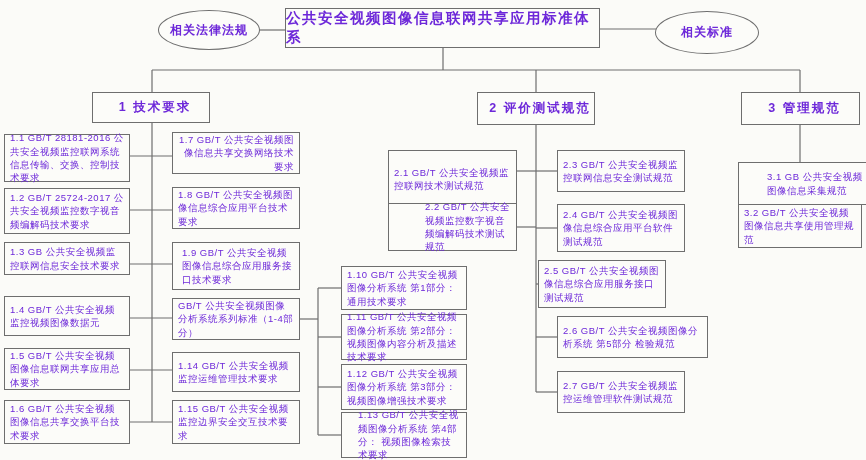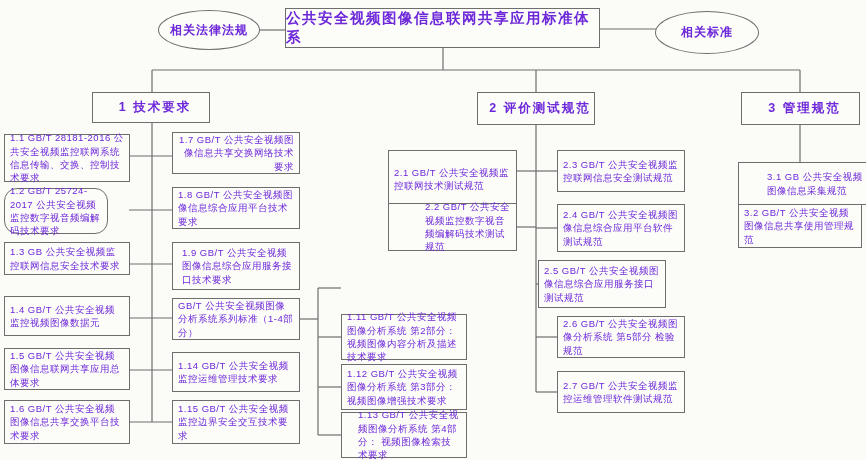--- a/index.html
+++ b/index.html
@@ -76,42 +76,43 @@
 
   <div class="oval" style="left:158px;top:10px;width:102px;height:40px;">相关法律法规</div>
   <div class="titlebox" style="left:285px;top:8px;width:315px;height:40px;">公共安全视频图像信息联网共享应用标准体系</div>
   <div class="oval" style="left:655px;top:11px;width:104px;height:43px;">相关标准</div>
 
   <div class="hdr" style="left:92px;top:92px;width:118px;height:31px;">1 技术要求</div>
   <div class="hdr" style="left:477px;top:92px;width:118px;height:33px;">2 评价测试规范</div>
   <div class="hdr" style="left:741px;top:92px;width:119px;height:33px;">3 管理规范</div>
 
   <div class="node" style="left:4px;top:134px;width:126px;height:48px;">1.1 GB/T 28181-2016 公共安全视频监控联网系统信息传输、交换、控制技术要求</div>
-  <div class="node" style="left:4px;top:188px;width:104px;height:46px;border-radius:13px;">1.2 GB/T 25724-2017 公共安全视频监控数字视音频编解码技术要求</div>
+  <div class="node" style="left:4px;top:188px;width:126px;height:46px;">1.2 GB/T 25724-2017 公共安全视频监控数字视音频编解码技术要求</div>
   <div class="node" style="left:4px;top:242px;width:126px;height:33px;">1.3 GB 公共安全视频监控联网信息安全技术要求</div>
   <div class="node" style="left:4px;top:296px;width:126px;height:40px;">1.4 GB/T 公共安全视频监控视频图像数据元</div>
   <div class="node" style="left:4px;top:348px;width:126px;height:42px;">1.5 GB/T 公共安全视频图像信息联网共享应用总体要求</div>
   <div class="node" style="left:4px;top:400px;width:126px;height:44px;">1.6 GB/T 公共安全视频图像信息共享交换平台技术要求</div>
 
   <div class="node" style="left:172px;top:132px;width:128px;height:42px;text-align:right;">1.7 GB/T 公共安全视频图像信息共享交换网络技术要求</div>
   <div class="node" style="left:172px;top:187px;width:128px;height:42px;">1.8 GB/T 公共安全视频图像信息综合应用平台技术要求</div>
   <div class="node" style="left:172px;top:242px;width:128px;height:48px;padding-left:9px;">1.9 GB/T 公共安全视频图像信息综合应用服务接口技术要求</div>
   <div class="node" style="left:172px;top:298px;width:128px;height:42px;">GB/T 公共安全视频图像分析系统系列标准（1-4部分）</div>
   <div class="node" style="left:172px;top:352px;width:128px;height:40px;">1.14 GB/T 公共安全视频监控运维管理技术要求</div>
   <div class="node" style="left:172px;top:400px;width:128px;height:44px;">1.15 GB/T 公共安全视频监控边界安全交互技术要求</div>
 
+  <div class="node" style="left:341px;top:266px;width:126px;height:44px;">1.10 GB/T 公共安全视频图像分析系统 第1部分： 通用技术要求</div>
   <div class="node" style="left:341px;top:314px;width:126px;height:46px;">1.11 GB/T 公共安全视频图像分析系统 第2部分： 视频图像内容分析及描述技术要求</div>
   <div class="node" style="left:341px;top:364px;width:126px;height:46px;">1.12 GB/T 公共安全视频图像分析系统 第3部分： 视频图像增强技术要求</div>
   <div class="node" style="left:341px;top:412px;width:126px;height:46px;padding-left:16px;">1.13 GB/T 公共安全视频图像分析系统 第4部分： 视频图像检索技术要求</div>
 
   <div class="node" style="left:388px;top:150px;width:129px;height:58px;">2.1 GB/T 公共安全视频监控联网技术测试规范</div>
   <div class="node" style="left:388px;top:203px;width:129px;height:48px;padding-left:36px;">2.2 GB/T 公共安全视频监控数字视音频编解码技术测试规范</div>
 
   <div class="node" style="left:557px;top:150px;width:128px;height:42px;">2.3 GB/T 公共安全视频监控联网信息安全测试规范</div>
   <div class="node" style="left:557px;top:204px;width:128px;height:48px;">2.4 GB/T 公共安全视频图像信息综合应用平台软件测试规范</div>
   <div class="node" style="left:538px;top:260px;width:128px;height:48px;">2.5 GB/T 公共安全视频图像信息综合应用服务接口测试规范</div>
-  <div class="node" style="left:557px;top:316px;width:128px;height:42px;">2.6 GB/T 公共安全视频图像分析系统 第5部分 检验规范</div>
+  <div class="node" style="left:557px;top:316px;width:151px;height:42px;">2.6 GB/T 公共安全视频图像分析系统 第5部分 检验规范</div>
   <div class="node" style="left:557px;top:371px;width:128px;height:42px;">2.7 GB/T 公共安全视频监控运维管理软件测试规范</div>
 
   <div class="node" style="left:738px;top:162px;width:140px;height:43px;padding-left:28px;">3.1 GB 公共安全视频图像信息采集规范</div>
   <div class="node" style="left:738px;top:204px;width:124px;height:44px;">3.2 GB/T 公共安全视频图像信息共享使用管理规范</div>
 
 </div>
 
 </body></html>

